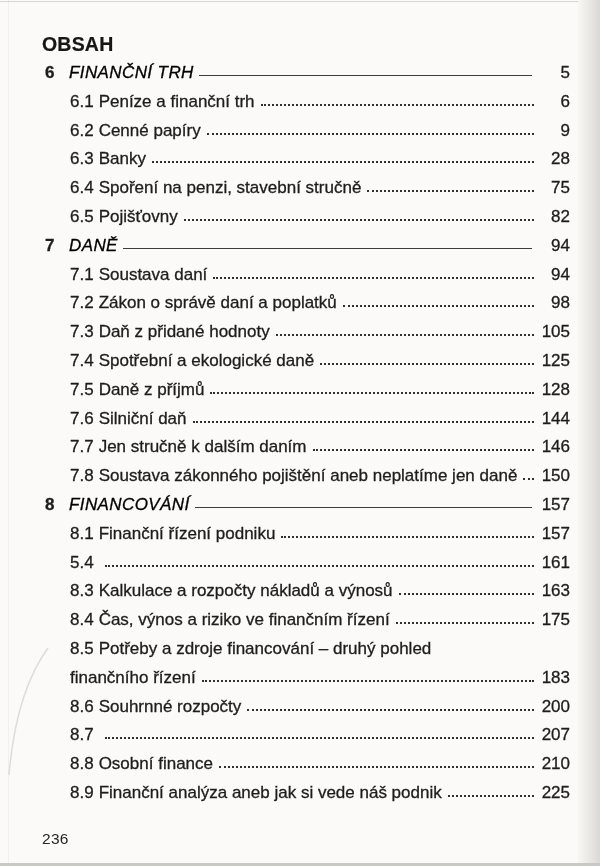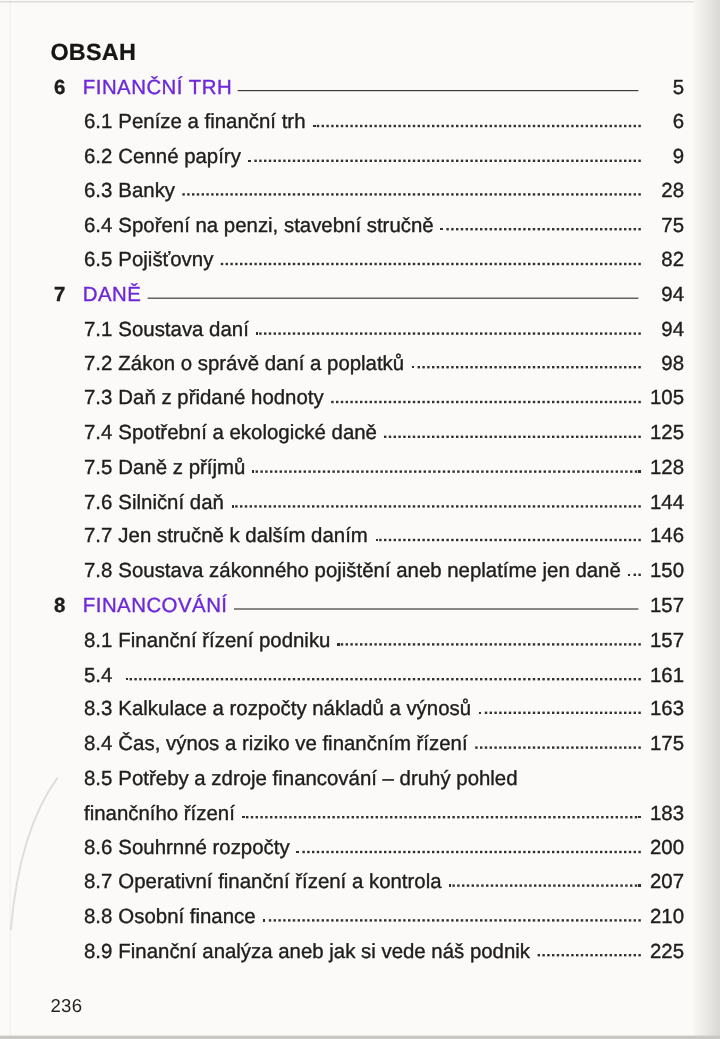--- a/index.html
+++ b/index.html
@@ -38,21 +38,21 @@
     font-size: 17px;
     white-space: nowrap;
     -webkit-text-stroke: 0.3px;
   }
   .sec .secno {
     flex: none;
     width: 24px;
     padding-left: 3px;
     font-weight: bold;
   }
-  .sec .sectitle { flex: none; letter-spacing: 0.4px; color: #6d28d9; }
+  .sec .sectitle { flex: none; letter-spacing: 0.4px; color: #000000; font-style: italic; }
   .item { padding-left: 28px; }
   .no  { flex: none; margin-right: 5px; text-align: center; }
   .txt { flex: none; }
   .dots {
     flex: 1 1 auto;
     min-width: 0;
     border-bottom: 2px dotted #30302d;
     margin: 0 6px;
     position: relative;
     top: -1px;
@@ -222,21 +222,20 @@
       <span class="pg">183</span>
     </div>
     <div class="row item">
       <span class="no">8.6</span>
       <span class="txt">Souhrnné rozpočty</span>
       <span class="dots"></span>
       <span class="pg">200</span>
     </div>
     <div class="row item">
       <span class="no">8.7</span>
-      <span class="txt">Operativní finanční řízení a kontrola</span>
       <span class="dots"></span>
       <span class="pg">207</span>
     </div>
     <div class="row item">
       <span class="no">8.8</span>
       <span class="txt">Osobní finance</span>
       <span class="dots"></span>
       <span class="pg">210</span>
     </div>
     <div class="row item">

